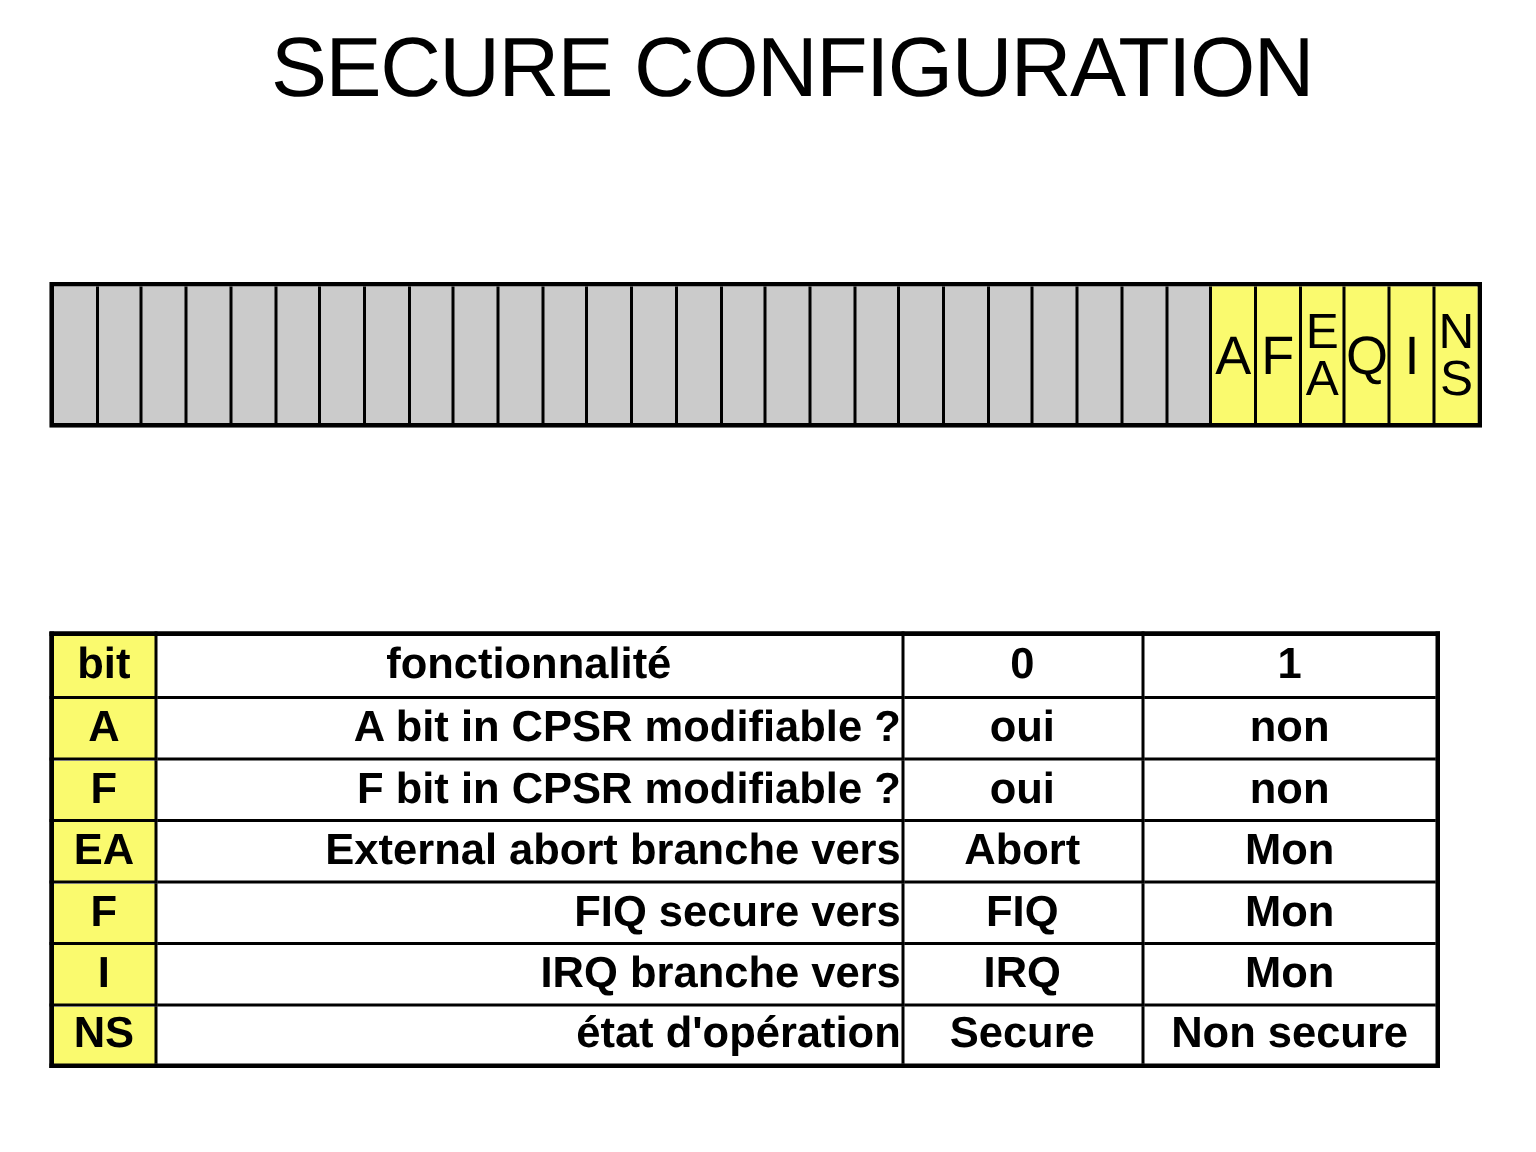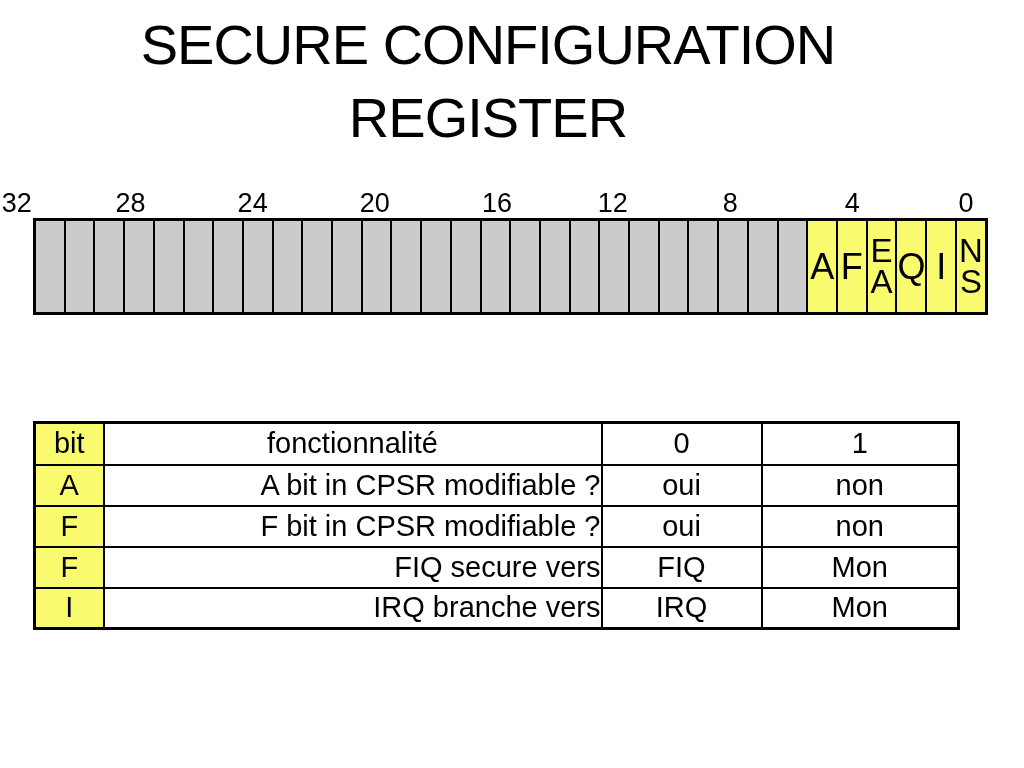--- a/index.html
+++ b/index.html
@@ -2,21 +2,21 @@
 <html><head>
 <meta charset="utf-8">
 <style>
   html,body{margin:0;padding:0;background:#ffffff;}
   body{width:1024px;height:768px;overflow:hidden;
        font-family:"Liberation Sans",sans-serif;color:#000;}
   .slide{position:relative;width:1024px;height:768px;background:#fff;}
 
   
   .title{position:absolute;top:8px;left:0;width:976px;text-align:center;
-         font-size:56px;line-height:73px;font-weight:400;letter-spacing:-1px;}
+         font-size:56px;line-height:73px;font-weight:400;letter-spacing:-1px;padding-left:40px;}
   .title div{white-space:nowrap;}
 
   
   .register{position:absolute;left:33px;top:188px;width:955px;}
   .scale{position:relative;height:30px;}
   .scale span{position:absolute;bottom:1px;transform:translateX(-50%);
               font-size:27px;font-weight:400;line-height:1;}
   .cells{display:flex;height:97px;border:3px solid #000;box-sizing:border-box;
          background:#cbcbcb;}
   .cell{flex:1 1 0;border-left:2px solid #000;display:flex;align-items:center;
@@ -24,52 +24,40 @@
   .graywrap{display:contents;}
   .graywrap .cell:first-child{border-left:none;}
   .cell.gray{background:#cbcbcb;}
   .cell.flag{background:#fafa6e;}
   .cell .lbl{font-size:36px;line-height:1;text-align:center;}
   .cell .lbl.stacked{font-size:33px;line-height:0.92;white-space:pre;}
 
   
   table.bits{position:absolute;left:33px;top:421px;border-collapse:collapse;
              table-layout:fixed;width:924px;}
-  table.bits td,table.bits th{border:2px solid #000;font-size:29px;font-weight:400;
+  table.bits td,table.bits th{border:2px solid #000;font-size:29px;font-weight:700;
              padding:0;height:41px;box-sizing:border-box;overflow:hidden;
              white-space:nowrap;}
   table.bits tr.hdr th{height:42px;}
   table.bits{border:3px solid #000;outline:1px solid #000;outline-offset:-1px;}
   td.bitcol,th.bitcol{background:#fafa6e;text-align:center;}
   td.func,th.func{text-align:right;padding-left:10px;}
   th.func{text-align:center;padding-left:0;margin-left:43px;}
   td.v0,th.v0,td.v1,th.v1{text-align:center;}
 </style>
 </head>
 <body>
 
 <div class="slide">
 
   <div class="title">
     <div>SECURE CONFIGURATION</div>
-    <div>REGISTER</div>
   </div>
 
   <div class="register">
-    <div class="scale">
-      <span style="left:-1.7%">32</span>
-      <span style="left:10.2%">28</span>
-      <span style="left:23.0%">24</span>
-      <span style="left:35.8%">20</span>
-      <span style="left:48.6%">16</span>
-      <span style="left:60.7%">12</span>
-      <span style="left:73.0%">8</span>
-      <span style="left:85.8%">4</span>
-      <span style="left:97.7%">0</span>
-    </div>
     <div class="cells">
       <div class="graywrap"><div class="cell gray"></div><div class="cell gray"></div><div class="cell gray"></div><div class="cell gray"></div><div class="cell gray"></div><div class="cell gray"></div><div class="cell gray"></div><div class="cell gray"></div><div class="cell gray"></div><div class="cell gray"></div><div class="cell gray"></div><div class="cell gray"></div><div class="cell gray"></div><div class="cell gray"></div><div class="cell gray"></div><div class="cell gray"></div><div class="cell gray"></div><div class="cell gray"></div><div class="cell gray"></div><div class="cell gray"></div><div class="cell gray"></div><div class="cell gray"></div><div class="cell gray"></div><div class="cell gray"></div><div class="cell gray"></div><div class="cell gray"></div></div>
       <div class="cell flag">
         <span class="lbl">A</span>
       </div>
       <div class="cell flag">
         <span class="lbl">F</span>
       </div>
       <div class="cell flag">
         <span class="lbl stacked">E
@@ -110,27 +98,39 @@
         <td class="v0">oui</td>
         <td class="v1">non</td>
       </tr>
       <tr>
         <td class="bitcol">F</td>
         <td class="func">F bit in CPSR modifiable ?</td>
         <td class="v0">oui</td>
         <td class="v1">non</td>
       </tr>
       <tr>
+        <td class="bitcol">EA</td>
+        <td class="func">External abort branche vers</td>
+        <td class="v0">Abort</td>
+        <td class="v1">Mon</td>
+      </tr>
+      <tr>
         <td class="bitcol">F</td>
         <td class="func">FIQ secure vers</td>
         <td class="v0">FIQ</td>
         <td class="v1">Mon</td>
       </tr>
       <tr>
         <td class="bitcol">I</td>
         <td class="func">IRQ branche vers</td>
         <td class="v0">IRQ</td>
         <td class="v1">Mon</td>
       </tr>
+      <tr>
+        <td class="bitcol">NS</td>
+        <td class="func">état d'opération</td>
+        <td class="v0">Secure</td>
+        <td class="v1">Non secure</td>
+      </tr>
     </tbody>
   </table>
 
 </div>
 
 </body></html>

